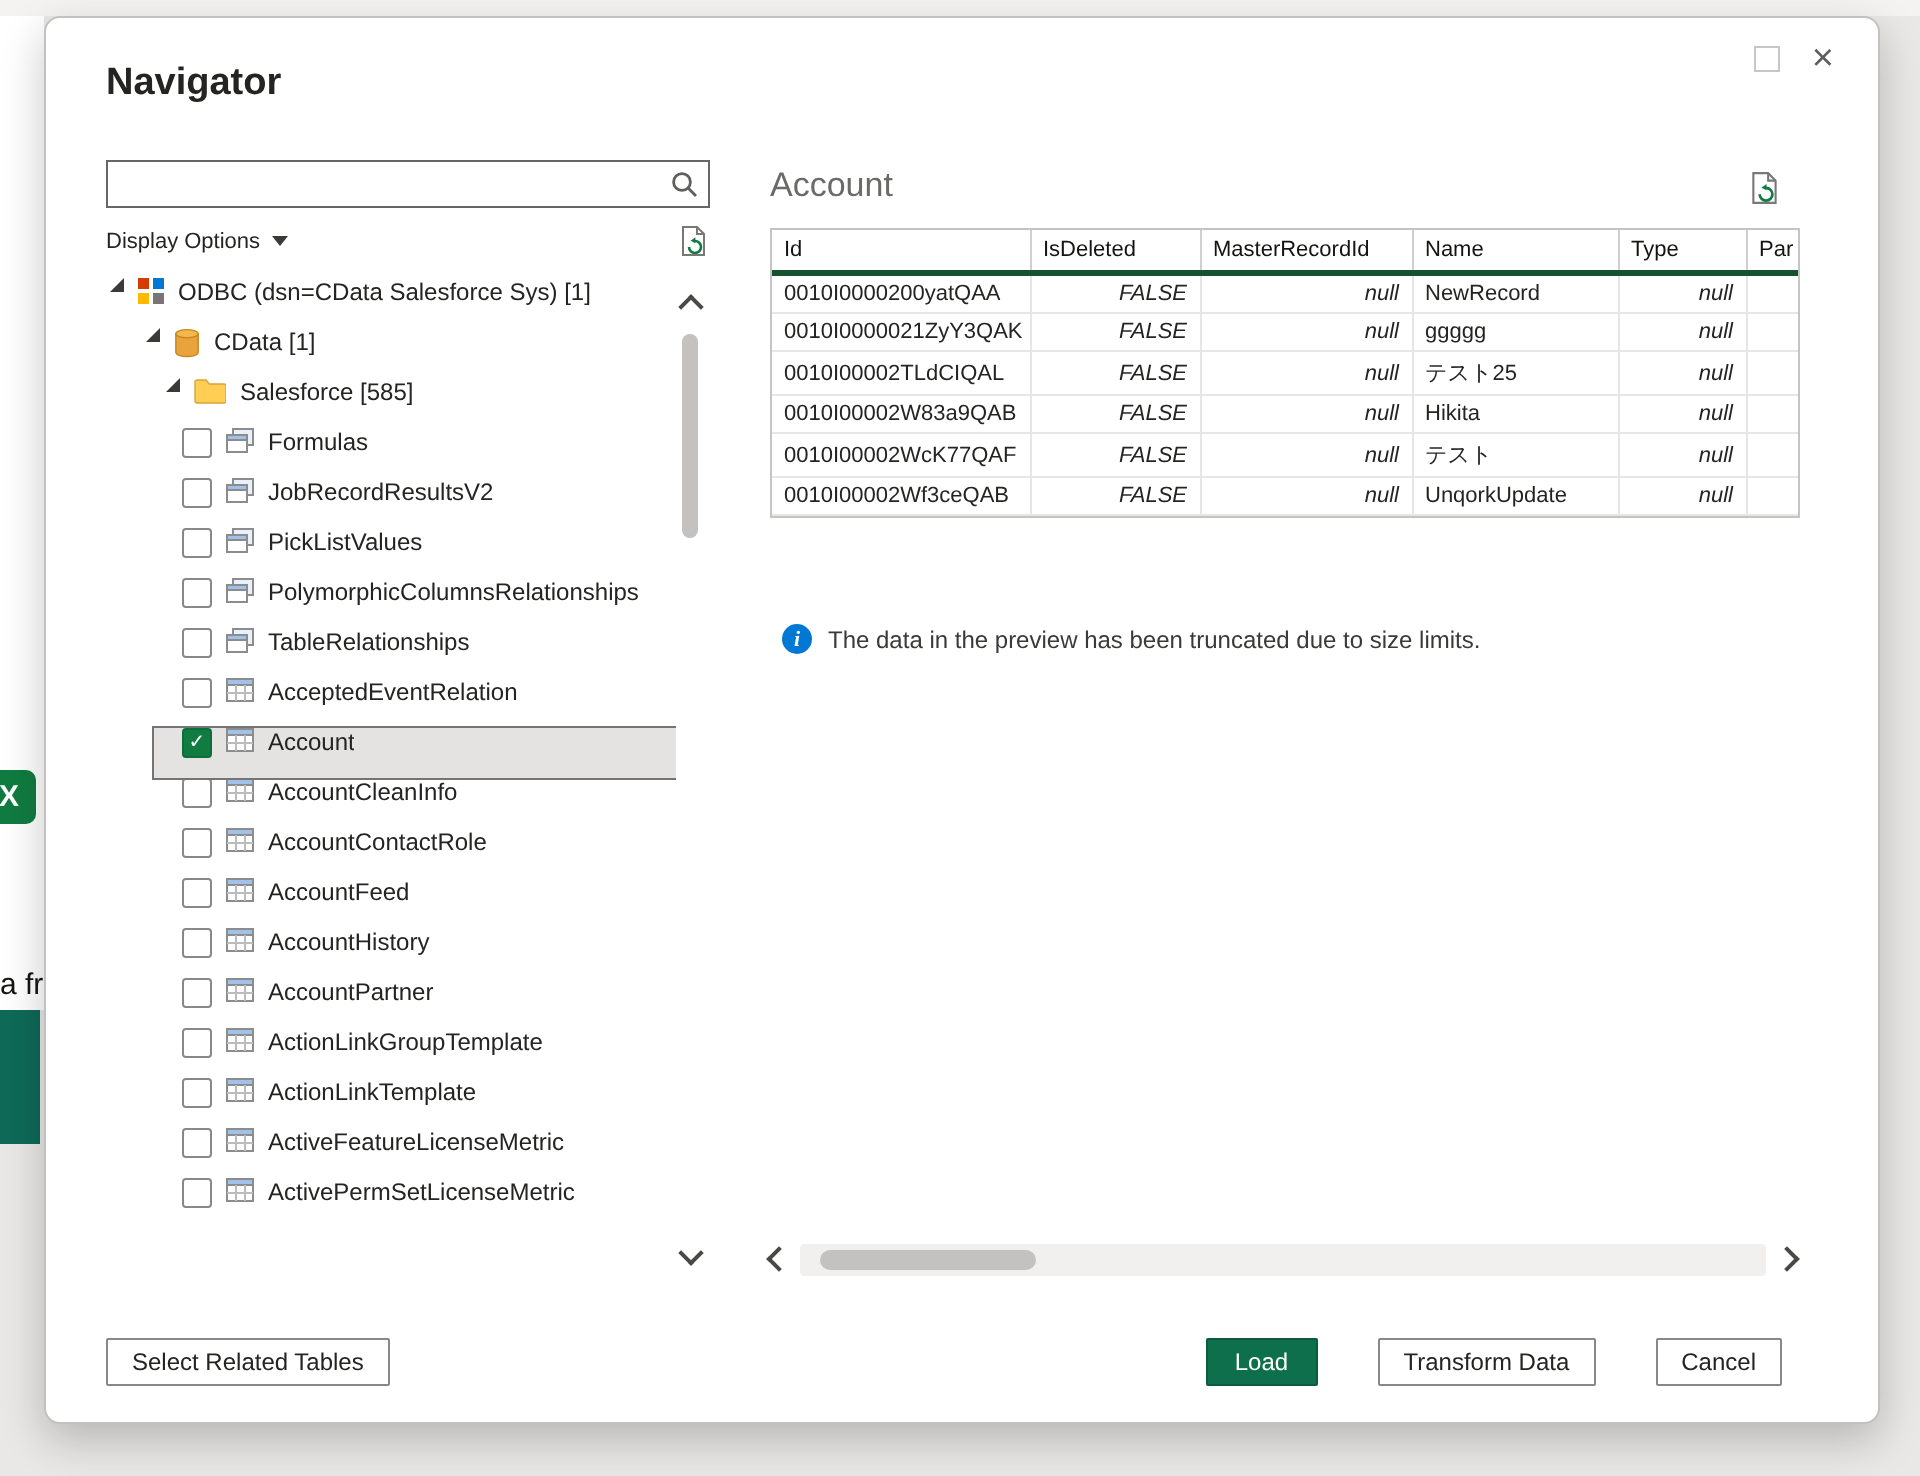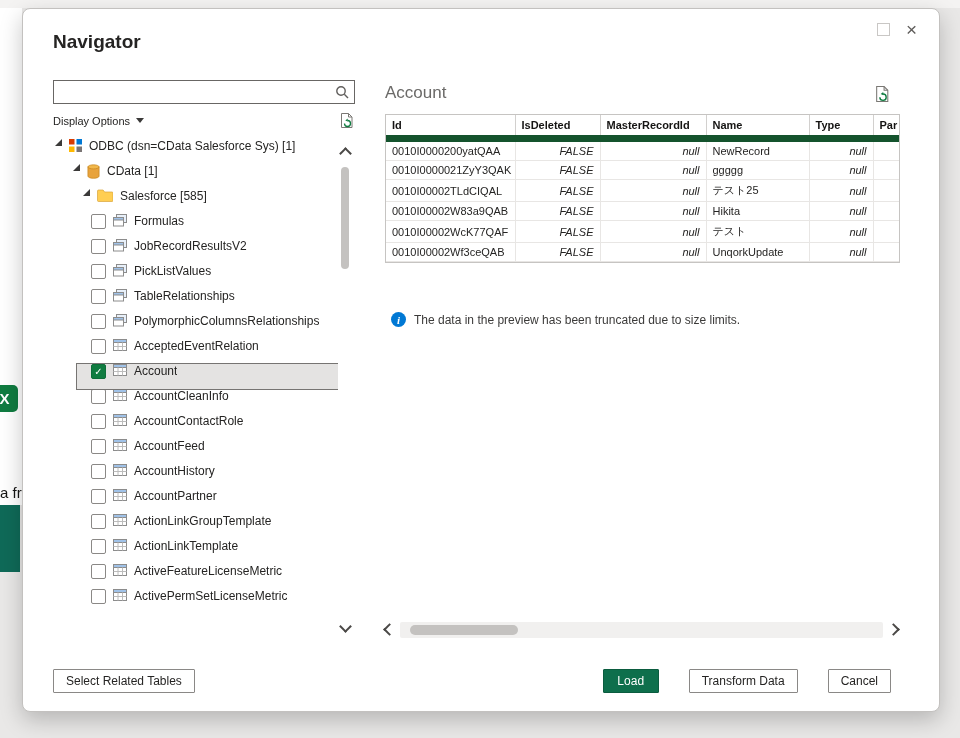--- a/index.html
+++ b/index.html
@@ -52,22 +52,22 @@
   .vs-up{position:absolute;left:3px;top:8px;transform:rotate(-135deg);}
   .vs-down{position:absolute;left:3px;bottom:8px;transform:rotate(45deg);}
   .vs-thumb{position:absolute;left:3px;top:26px;width:8px;height:102px;background:#c4c2c0;border-radius:4px;}
 
   
   .preview-title{position:absolute;left:362px;top:74px;font-size:17px;font-weight:400;color:#6b6a68;}
   .preview-refresh{position:absolute;left:851px;top:76px;}
 
   .preview-table-wrap{position:absolute;left:362px;top:105px;width:513px;overflow:hidden;border:1px solid #c6c4c2;}
   table.preview{border-collapse:collapse;table-layout:fixed;width:534px;font-size:11px;}
-  table.preview th{font-weight:700;text-align:left;padding:4px 6px;border-right:1px solid #d2d0ce;
-    border-bottom:7px solid #14532d;white-space:nowrap;overflow:hidden;color:#151413;}
+  table.preview th{font-weight:400;text-align:left;padding:4px 6px;border-right:1px solid #d2d0ce;
+    border-bottom:3px solid #14532d;white-space:nowrap;overflow:hidden;color:#151413;}
   table.preview td{padding:3px 6px;border-right:1px solid #e8e6e4;border-bottom:1px solid #e8e6e4;
     white-space:nowrap;overflow:hidden;color:#252423;}
   table.preview td.nullish{text-align:right;font-style:italic;}
 
   .info-row{position:absolute;left:368px;top:303px;display:flex;align-items:flex-start;gap:8px;width:500px;}
   .info-icon{width:15px;height:15px;flex:none;border-radius:50%;background:#0078d4;color:#fff;
     font-family:"Liberation Serif",serif;font-style:italic;font-weight:bold;font-size:11px;
     display:flex;align-items:center;justify-content:center;}
   .info-text{font-size:12px;color:#3b3a39;padding-top:1px;}
 
@@ -199,32 +199,32 @@
           </div>
           <div class="tree-item table-item">
             <span class="checkbox"></span>
             <span class="node-icon">
               <svg width="14" height="13" viewBox="0 0 14 13">
                 <rect x="3.5" y=".5" width="10" height="8" fill="#e8f0fa" stroke="#8c8c8c"></rect>
                 <rect x=".5" y="3.5" width="10" height="8.5" fill="#fff" stroke="#8c8c8c"></rect>
                 <rect x=".5" y="3.5" width="10" height="2.5" fill="#a0c2e8" stroke="#8c8c8c"></rect>
               </svg>
             </span>
-            <span class="tree-label">TableRelationships</span>
+            <span class="tree-label">PolymorphicColumnsRelationships</span>
           </div>
           <div class="tree-item table-item">
             <span class="checkbox"></span>
             <span class="node-icon">
               <svg width="14" height="13" viewBox="0 0 14 13">
                 <rect x="3.5" y=".5" width="10" height="8" fill="#e8f0fa" stroke="#8c8c8c"></rect>
                 <rect x=".5" y="3.5" width="10" height="8.5" fill="#fff" stroke="#8c8c8c"></rect>
                 <rect x=".5" y="3.5" width="10" height="2.5" fill="#a0c2e8" stroke="#8c8c8c"></rect>
               </svg>
             </span>
-            <span class="tree-label">PolymorphicColumnsRelationships</span>
+            <span class="tree-label">TableRelationships</span>
           </div>
           <div class="tree-item table-item">
             <span class="checkbox"></span>
             <span class="node-icon">
               <svg width="14" height="12" viewBox="0 0 14 12">
                 <rect x=".5" y=".5" width="13" height="11" fill="#fff" stroke="#8c8c8c"></rect>
                 <rect x=".5" y=".5" width="13" height="3" fill="#a0c2e8" stroke="#8c8c8c"></rect>
                 <line x1="5" y1="3.5" x2="5" y2="11.5" stroke="#bcbcbc"></line>
                 <line x1="9.5" y1="3.5" x2="9.5" y2="11.5" stroke="#bcbcbc"></line>
                 <line x1=".5" y1="7.5" x2="13.5" y2="7.5" stroke="#bcbcbc"></line>

